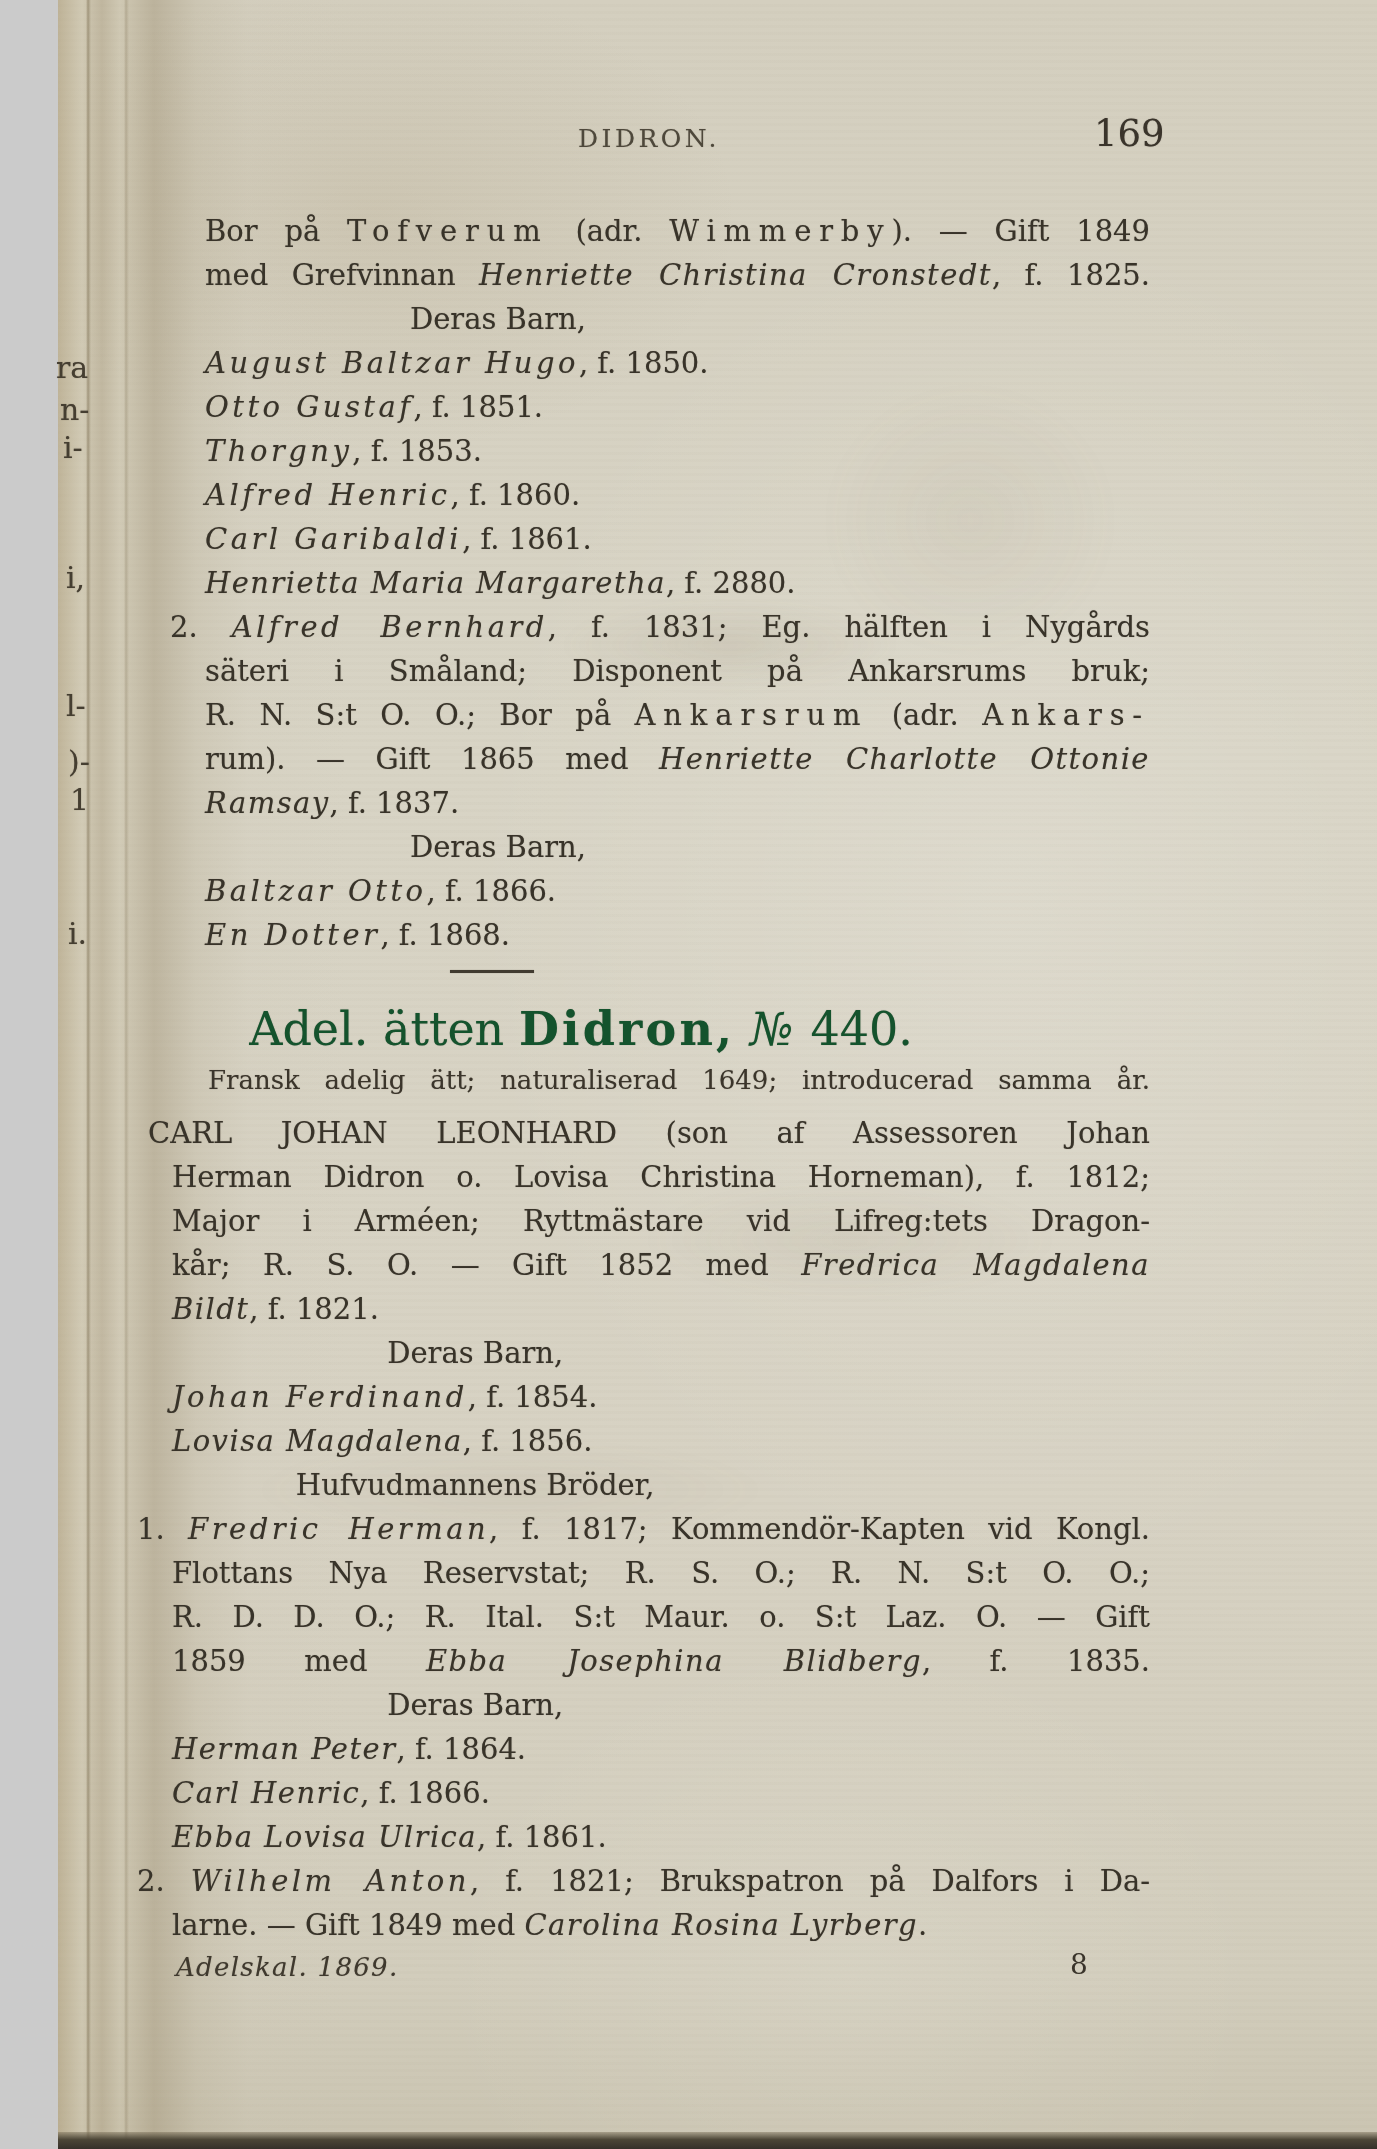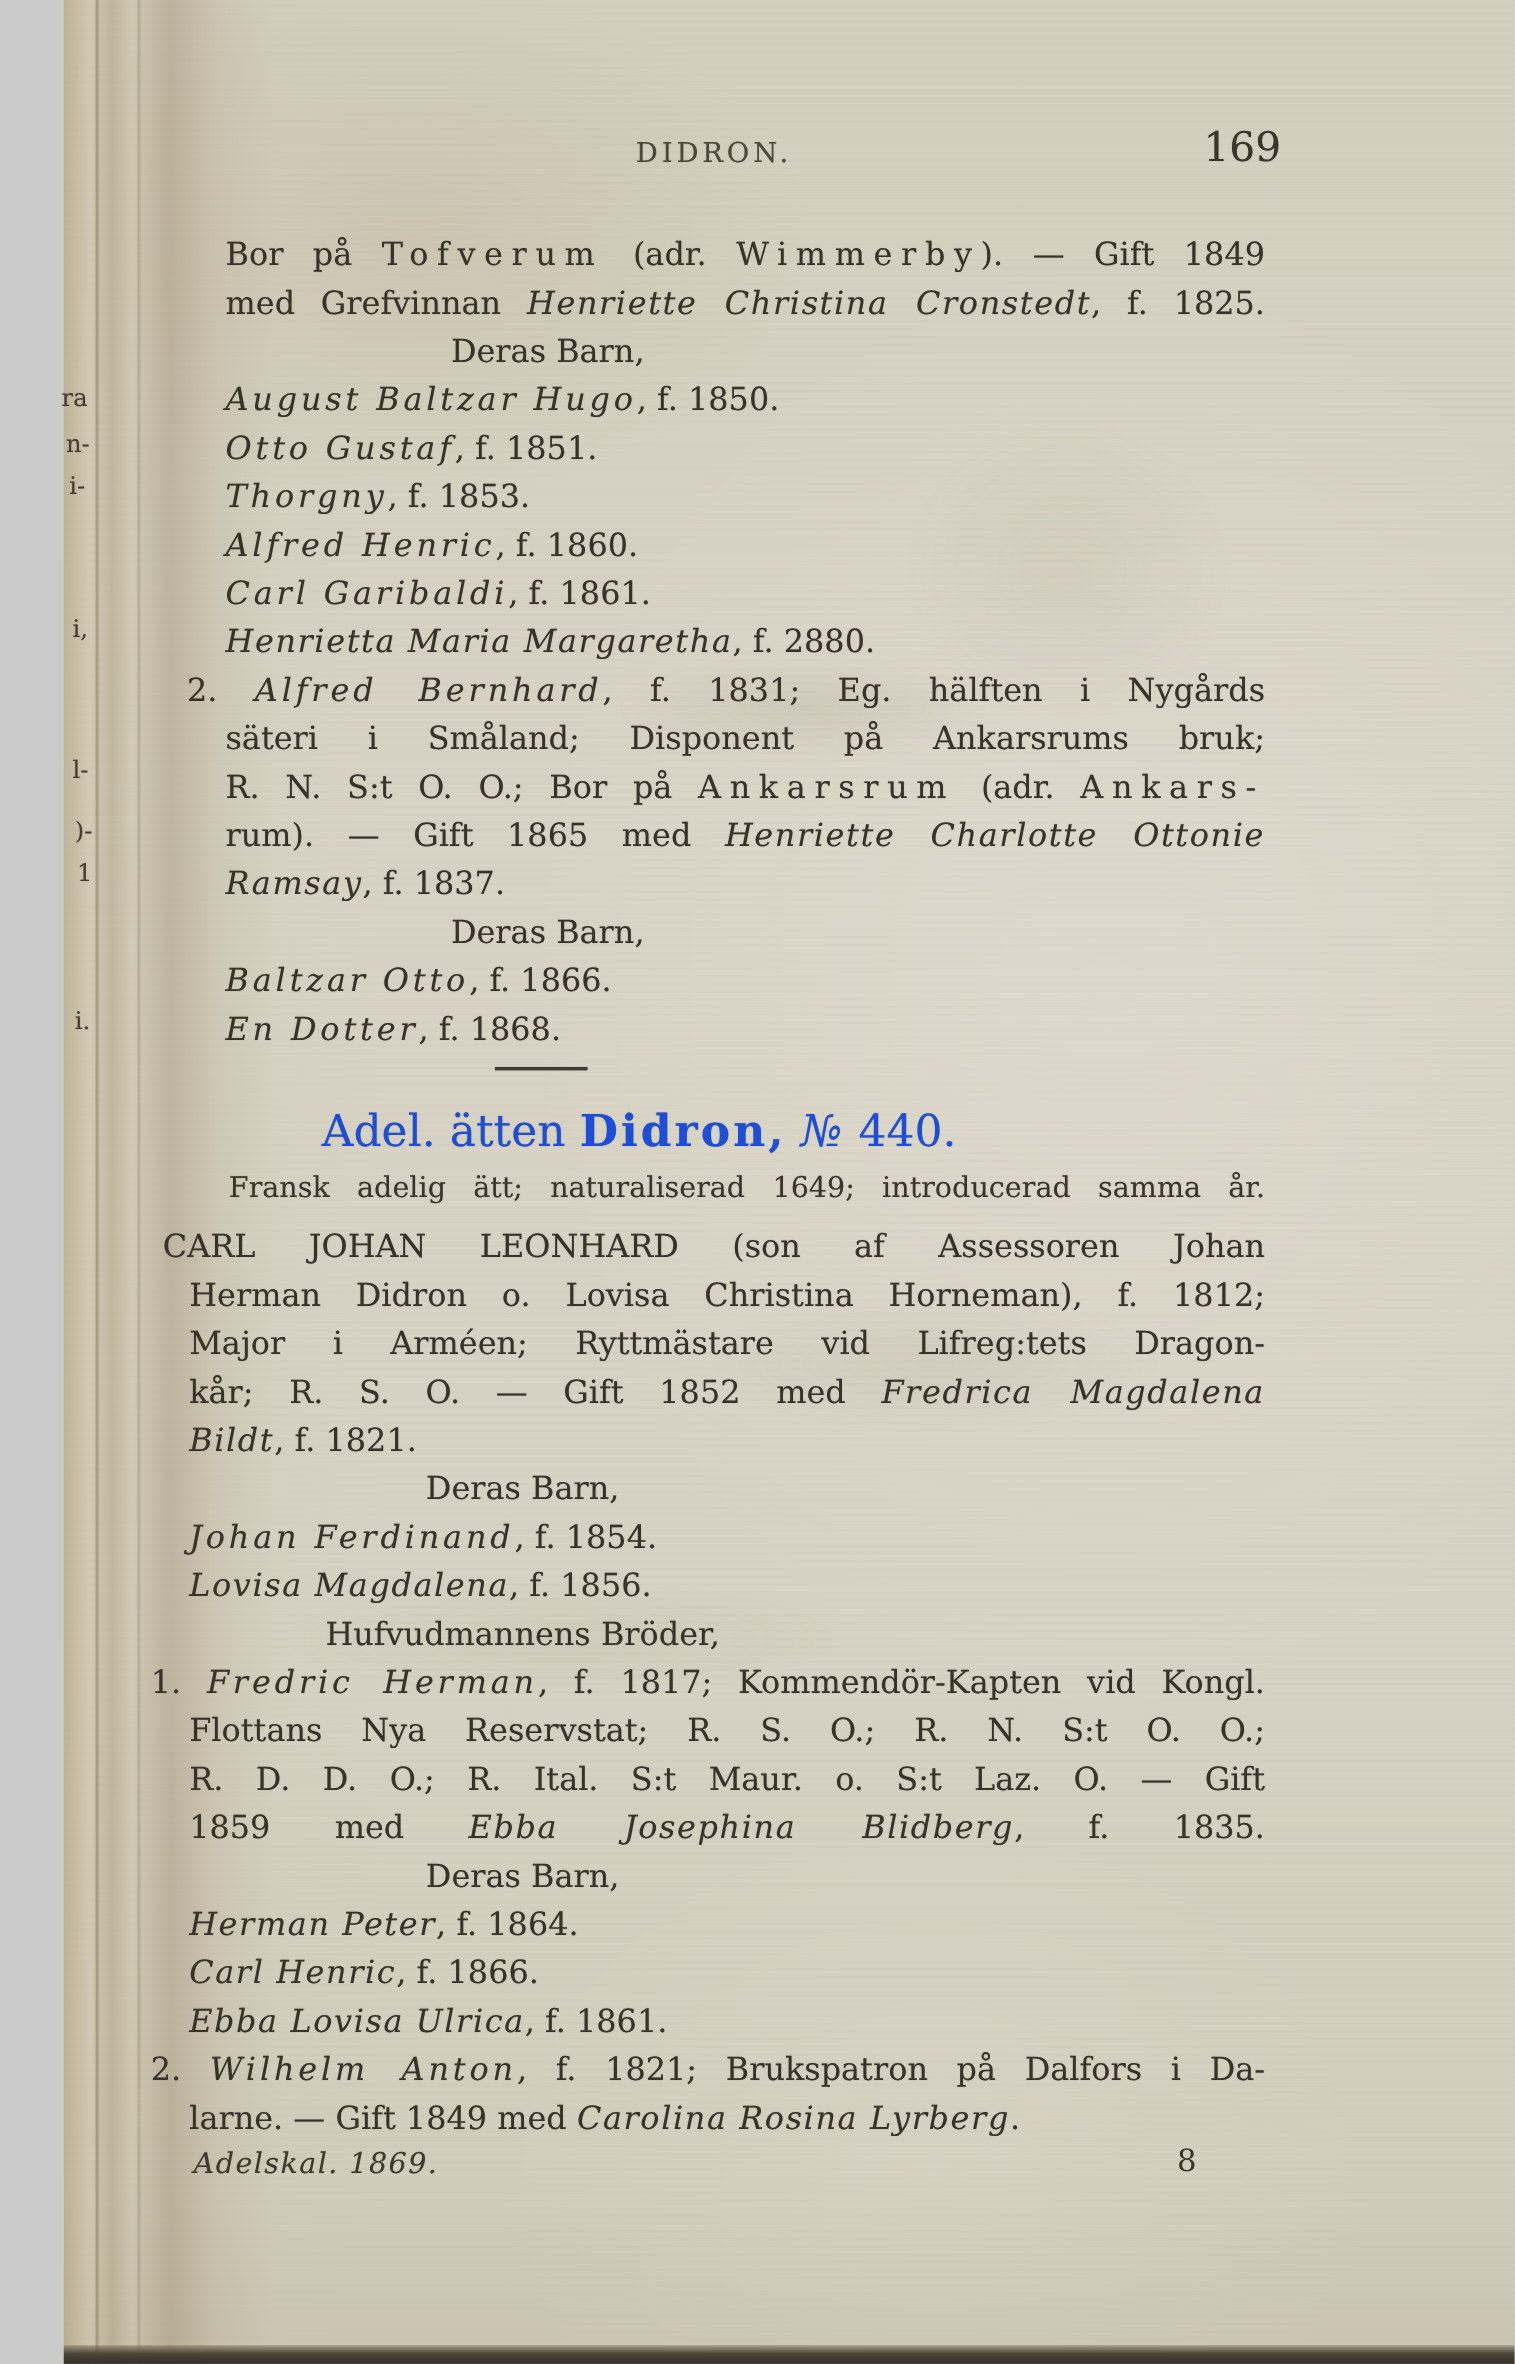--- a/index.html
+++ b/index.html
@@ -50,43 +50,43 @@
   .ln.h{text-indent:-35px;}
   .ln.o{text-indent:-24px;}
   .it{font-style:italic;letter-spacing:.05em;}
   .itls{font-style:italic;letter-spacing:.12em;}
   .ls{letter-spacing:.27em;}
   .b{font-weight:bold;letter-spacing:.07em;}
 
   #rule{position:absolute;left:450px;top:970px;width:84px;height:3px;background:#413b30;
         box-shadow:0 0 1px rgba(60,54,44,.6);}
 
-  #heading{position:absolute;left:172px;top:1002px;width:978px;color:#1d4ed8;
-           font-size:40px;text-shadow:0 0 1px rgba(50,45,36,.4);
+  #heading{position:absolute;left:172px;top:1002px;width:978px;color:#14532d;
+           font-size:46px;text-shadow:0 0 1px rgba(50,45,36,.4);
            box-sizing:border-box;padding-right:160px;}
   #heading .ln{height:54px;line-height:54px;text-align:center;}
 
   #subtitle{position:absolute;left:172px;top:1063px;width:978px;box-sizing:border-box;
             padding-left:36px;font-size:26px;line-height:34px;color:#3b352b;
             text-align:justify;text-align-last:justify;
             text-shadow:0 0 1px rgba(56,51,41,.35);}
 
   #running-title{position:absolute;left:300px;top:124px;width:420px;text-align:right;
                  font-size:25px;letter-spacing:.14em;color:#4e483b;
                  text-shadow:0 0 1px rgba(78,72,59,.4);}
   #page-number{position:absolute;left:1094px;top:112px;font-size:37px;color:#3a342b;
                text-shadow:0 0 1px rgba(58,52,43,.4);}
 
   #footer-edition{position:absolute;left:176px;top:1952px;font-style:italic;
                   font-size:26px;letter-spacing:.05em;color:#3f392e;
                   text-shadow:0 0 1px rgba(63,57,46,.4);}
   #footer-sig{position:absolute;left:1070px;top:1948px;font-size:28px;color:#3a342b;}
 
   
-  .frag{position:absolute;font-size:22px;color:#453e31;text-shadow:0 0 1px rgba(69,62,49,.5);}
+  .frag{position:absolute;font-size:30px;color:#453e31;text-shadow:0 0 1px rgba(69,62,49,.5);}
   .f0{left:56px;top:350px;}
   .f1{left:60px;top:392px;}
   .f2{left:63px;top:430px;}
   .f3{left:66px;top:560px;}
   .f4{left:66px;top:688px;}
   .f5{left:68px;top:744px;}
   .f6{left:70px;top:782px;}
   .f7{left:68px;top:916px;}
 </style>
 </head>

